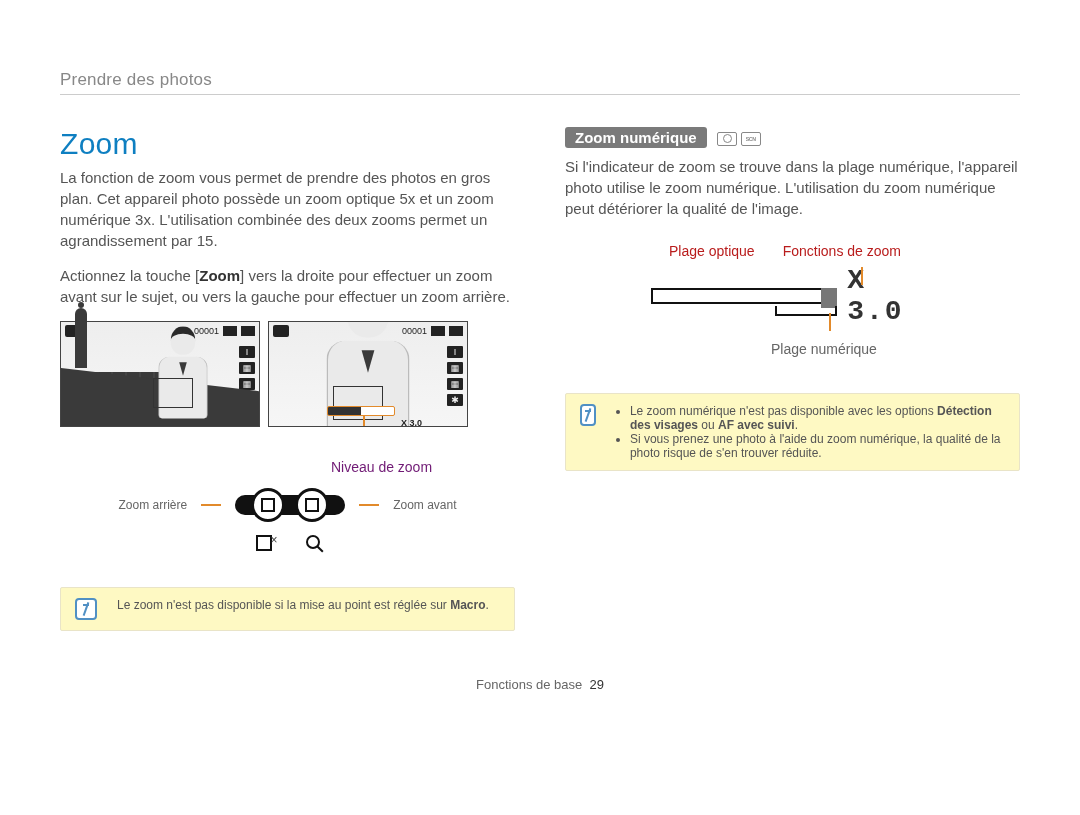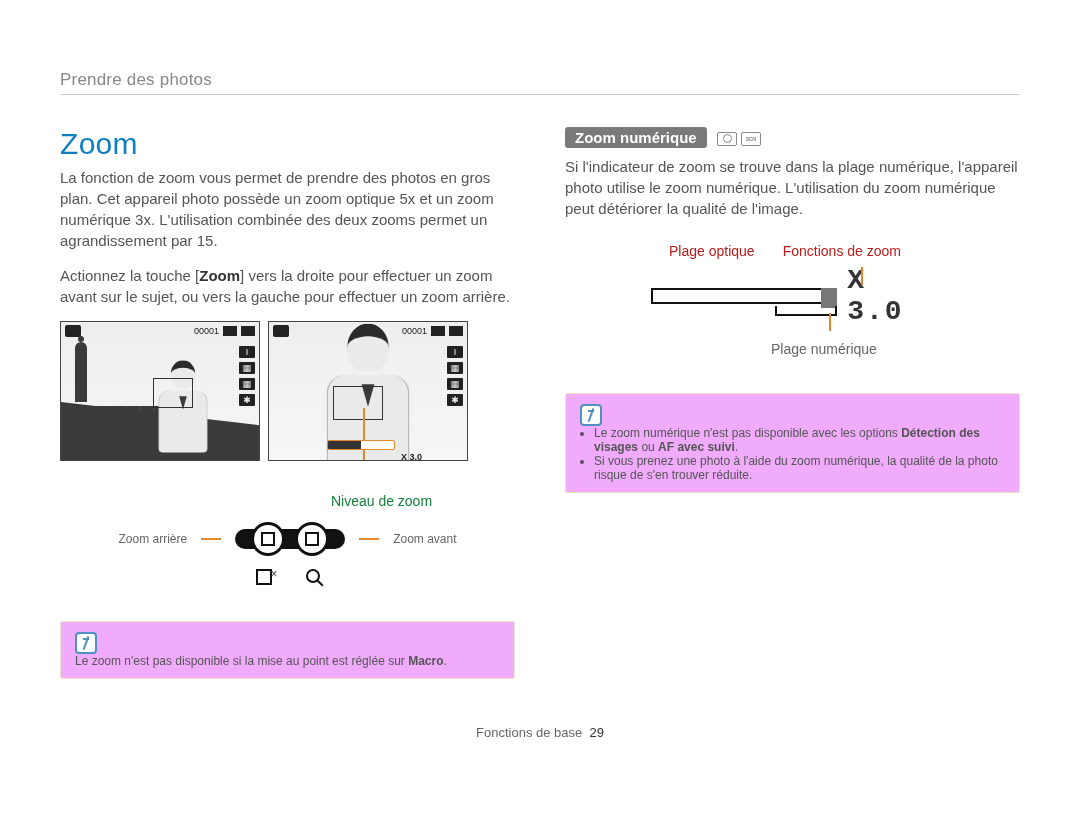--- a/index.html
+++ b/index.html
@@ -48,21 +48,21 @@
     p.body-text strong { font-weight: bold; color: #333; }
 
     
     .screens {
       display: flex;
       gap: 8px;
       margin-top: 8px;
     }
     .screen {
       width: 200px;
-      height: 140px;
+      height: 106px;
       border: 1.5px solid #444;
       position: relative;
       background: #f7f7f7;
     }
     .sky { position: absolute; inset: 0; background: linear-gradient(#eee,#f6f6f6); }
     .top-row {
       position: absolute; top: 3px; left: 4px; right: 4px;
       display: flex; justify-content: space-between; align-items: center;
       font-size: 9px; color: #222;
     }
@@ -129,21 +129,21 @@
       background: linear-gradient(to right, #333 0 50%, #fff 50% 100%);
     }
     .zoom-bar-label {
       position: absolute; bottom: -2px; left: 132px; font-size: 9px; font-weight: bold; color: #222;
     }
     .zoom-orange-line {
       position: absolute; left: 94px; top: 86px; width: 1.5px; height: 52px; background: #e28a2b;
     }
 
     .diagram-labels { margin-top: 32px; }
-    .niveau-label { text-align: center; font-size: 14px; color: #15803d; margin-left: 188px; }
+    .niveau-label { text-align: center; font-size: 14px; color: #701a75; margin-left: 188px; }
     .toggle-zone { display: flex; align-items: center; justify-content: center; gap: 14px; margin-top: 8px; }
     .toggle-zone .lbl { font-size: 12px; color: #666; }
     .rocker {
       position: relative; width: 110px; height: 44px;
     }
     .rocker .body {
       position: absolute; inset: 12px 0 12px 0;
       background: #111; border-radius: 10px;
     }
     .rocker .bump-l, .rocker .bump-r {
@@ -161,23 +161,23 @@
     .zoom-glyphs .sq {
       width: 16px; height: 16px; border: 2px solid #111; position: relative; display: inline-block;
     }
     .zoom-glyphs .sq::after { content: "×"; position: absolute; top: -4px; right: -8px; font-size: 12px; }
     .zoom-glyphs .mag {
       position: relative; width: 14px; height: 14px; border: 2px solid #111; border-radius: 50%; display: inline-block;
     }
     .zoom-glyphs .mag::after { content: ""; position: absolute; width: 8px; height: 2px; background: #111; bottom: -3px; right: -6px; transform: rotate(45deg); }
 
     .notebox {
-      display: flex; align-items: flex-start; gap: 0;
-      background: #f0abfc; border: 1px solid #e9e4c8; border-radius: 2px;
-      padding: 10px 14px; margin-top: 36px; font-size: 12px; color: #555; flex-direction: column;
+      display: flex; align-items: flex-start; gap: 20px;
+      background: #fef9c3; border: 1px solid #e9e4c8; border-radius: 2px;
+      padding: 10px 14px; margin-top: 36px; font-size: 12px; color: #555;
     }
     .notebox .icon {
       width: 22px; height: 22px; border: 2px solid #5090c4; border-radius: 4px;
       background: #fff; display: flex; align-items: center; justify-content: center;
       position: relative;
     }
     .notebox .icon::before {
       content: ""; width: 2px; height: 14px; background: #5090c4; transform: rotate(20deg);
     }
     .notebox .icon::after {

